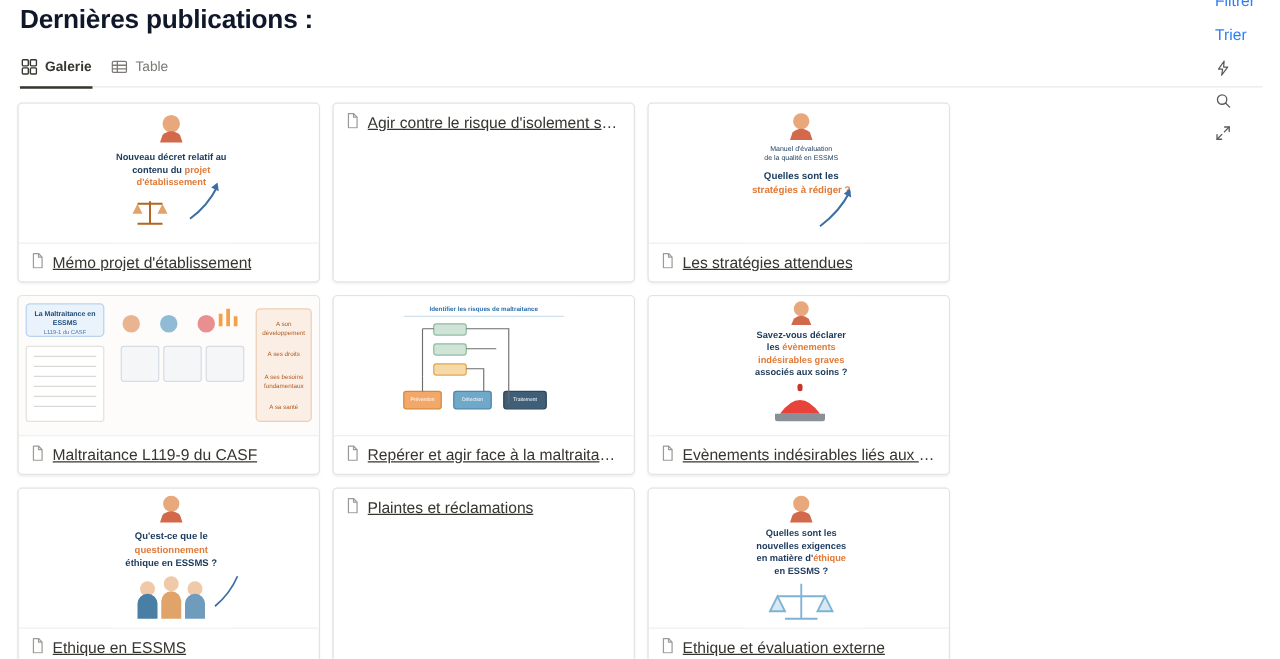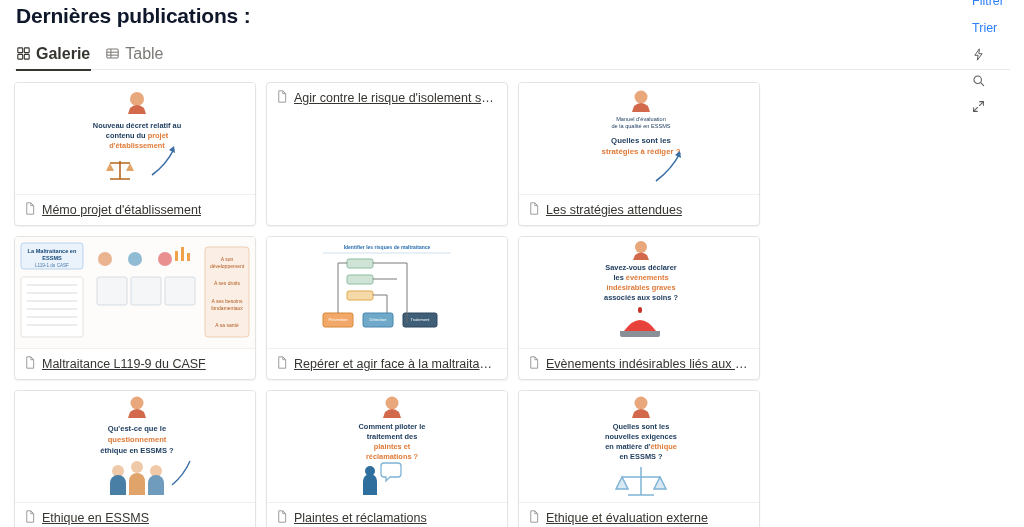--- a/index.html
+++ b/index.html
@@ -39,21 +39,21 @@
     display: flex;
     align-items: center;
     gap: 14px;
     height: 32px;
   }
   .view-tab {
     display: flex;
     align-items: center;
     gap: 6px;
     height: 32px;
-    font-size: 16px;
+    font-size: 11px;
     color: #7c7a75;
     cursor: pointer;
     position: relative;
     padding: 0 1px;
   }
   .view-tab.active {
     color: #37352f;
     font-weight: bold;
   }
   .view-tab.active::after {
@@ -396,38 +396,20 @@
           <svg width="12" height="13" viewBox="0 0 14 16">
             <path d="M3 1 h5 l3.5 3.5 V15 H3 Z" fill="none" stroke="#9b9a97" stroke-width="1.2" stroke-linejoin="round"></path>
             <path d="M8 1 V4.5 H11.5" fill="none" stroke="#9b9a97" stroke-width="1.2" stroke-linejoin="round"></path>
           </svg>
         </span>
         <span class="txt">Ethique en ESSMS</span>
       </div>
     </div>
 
     <div class="card">
-      <div class="card-thumb">
-        <svg width="190" height="112" viewBox="0 0 190 112">
-          <rect x="48" y="0" width="98" height="112" fill="#ffffff"></rect>
-          <circle cx="100" cy="12" r="6.5" fill="#e8a87c"></circle>
-          <path d="M93 21 q7 -6 14 0 l2 6 h-18 z" fill="#d2694a"></path>
-          <text x="100" y="38" text-anchor="middle" font-family="Liberation Sans, sans-serif" font-size="7.4" font-weight="bold" fill="#1b3a5c">Comment piloter le</text>
-          <text x="100" y="48" text-anchor="middle" font-family="Liberation Sans, sans-serif" font-size="7.4" font-weight="bold" fill="#1b3a5c">traitement des</text>
-          <text x="100" y="58" text-anchor="middle" font-family="Liberation Sans, sans-serif" font-size="7.4" font-weight="bold" fill="#e07b39">plaintes et</text>
-          <text x="100" y="68" text-anchor="middle" font-family="Liberation Sans, sans-serif" font-size="7.4" font-weight="bold" fill="#e07b39">réclamations ?</text>
-          <g>
-            <circle cx="78" cy="80" r="5" fill="#2e6f9e"></circle>
-            <path d="M71 104 v-14 a7 7 0 0 1 14 0 v14 z" fill="#2e6f9e"></path>
-          </g>
-          <g fill="none" stroke="#7fb3d5" stroke-width="1.3">
-            <path d="M92 72 h14 a3 3 0 0 1 3 3 v8 a3 3 0 0 1 -3 3 h-8 l-4 4 v-4 h-2 a3 3 0 0 1 -3 -3 v-8 a3 3 0 0 1 3 -3 z"></path>
-          </g>
-        </svg>
-      </div>
       <div class="card-label">
         <span class="doc-icon">
           <svg width="12" height="13" viewBox="0 0 14 16">
             <path d="M3 1 h5 l3.5 3.5 V15 H3 Z" fill="none" stroke="#9b9a97" stroke-width="1.2" stroke-linejoin="round"></path>
             <path d="M8 1 V4.5 H11.5" fill="none" stroke="#9b9a97" stroke-width="1.2" stroke-linejoin="round"></path>
           </svg>
         </span>
         <span class="txt">Plaintes et réclamations</span>
       </div>
     </div>

